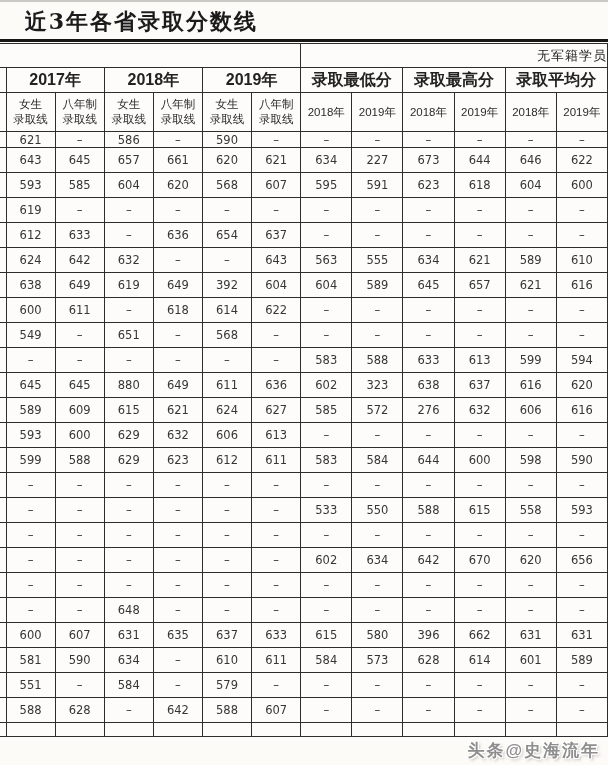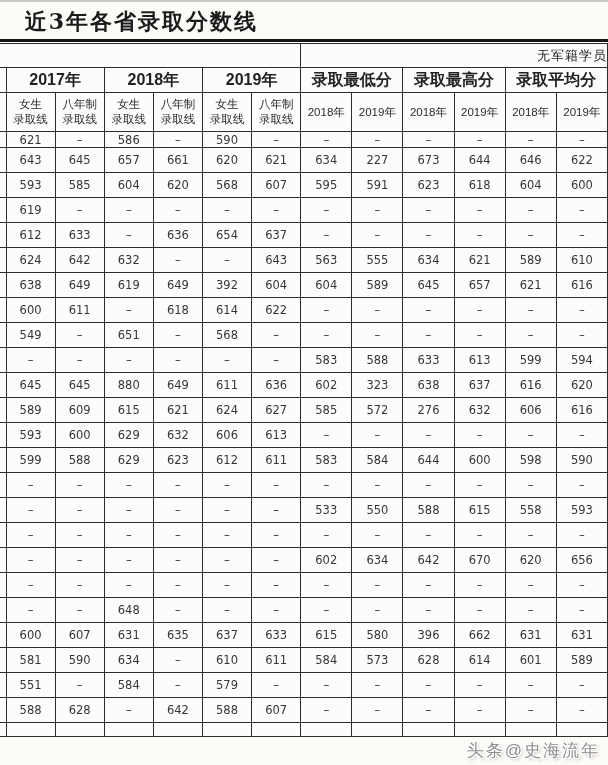--- a/index.html
+++ b/index.html
@@ -31,21 +31,21 @@
   col.rcol{width:51px;}
   .rowA td{height:23px;font-weight:normal;font-size:13px;letter-spacing:1px;color:#222;text-align:right;}
   .rowB td{height:24px;font-weight:bold;font-size:16px;color:#222;}
   .rowC td{height:38px;font-size:11.5px;line-height:1.3;white-space:pre-line;color:#2b2b2b;}
   tbody tr{height:25px;}
   tbody tr.first{height:16px;}
   tbody tr.partial{height:14px;}
   td.num{font-size:11.5px;color:#363636;font-family:"DejaVu Sans",sans-serif;}
   .watermark{
     position:absolute;right:8px;bottom:3px;
-    font-size:17px;font-weight:normal;letter-spacing:2px;color:#8e8e8e;
+    font-size:17px;font-weight:bold;letter-spacing:2px;color:#8e8e8e;
     text-shadow:-1px -1px 0 #ffffff,1px -1px 0 #ffffff,-1px 1px 0 #ffffff,1px 1px 0 #ffffff,2px 2px 3px rgba(80,55,45,0.35);
   }
 </style>
 </head>
 <body>
 
 <div class="page">
   <div class="top-line"></div>
 
   <h1 class="title"><span class="cut">） 近3年各省录取分数线</span></h1>

